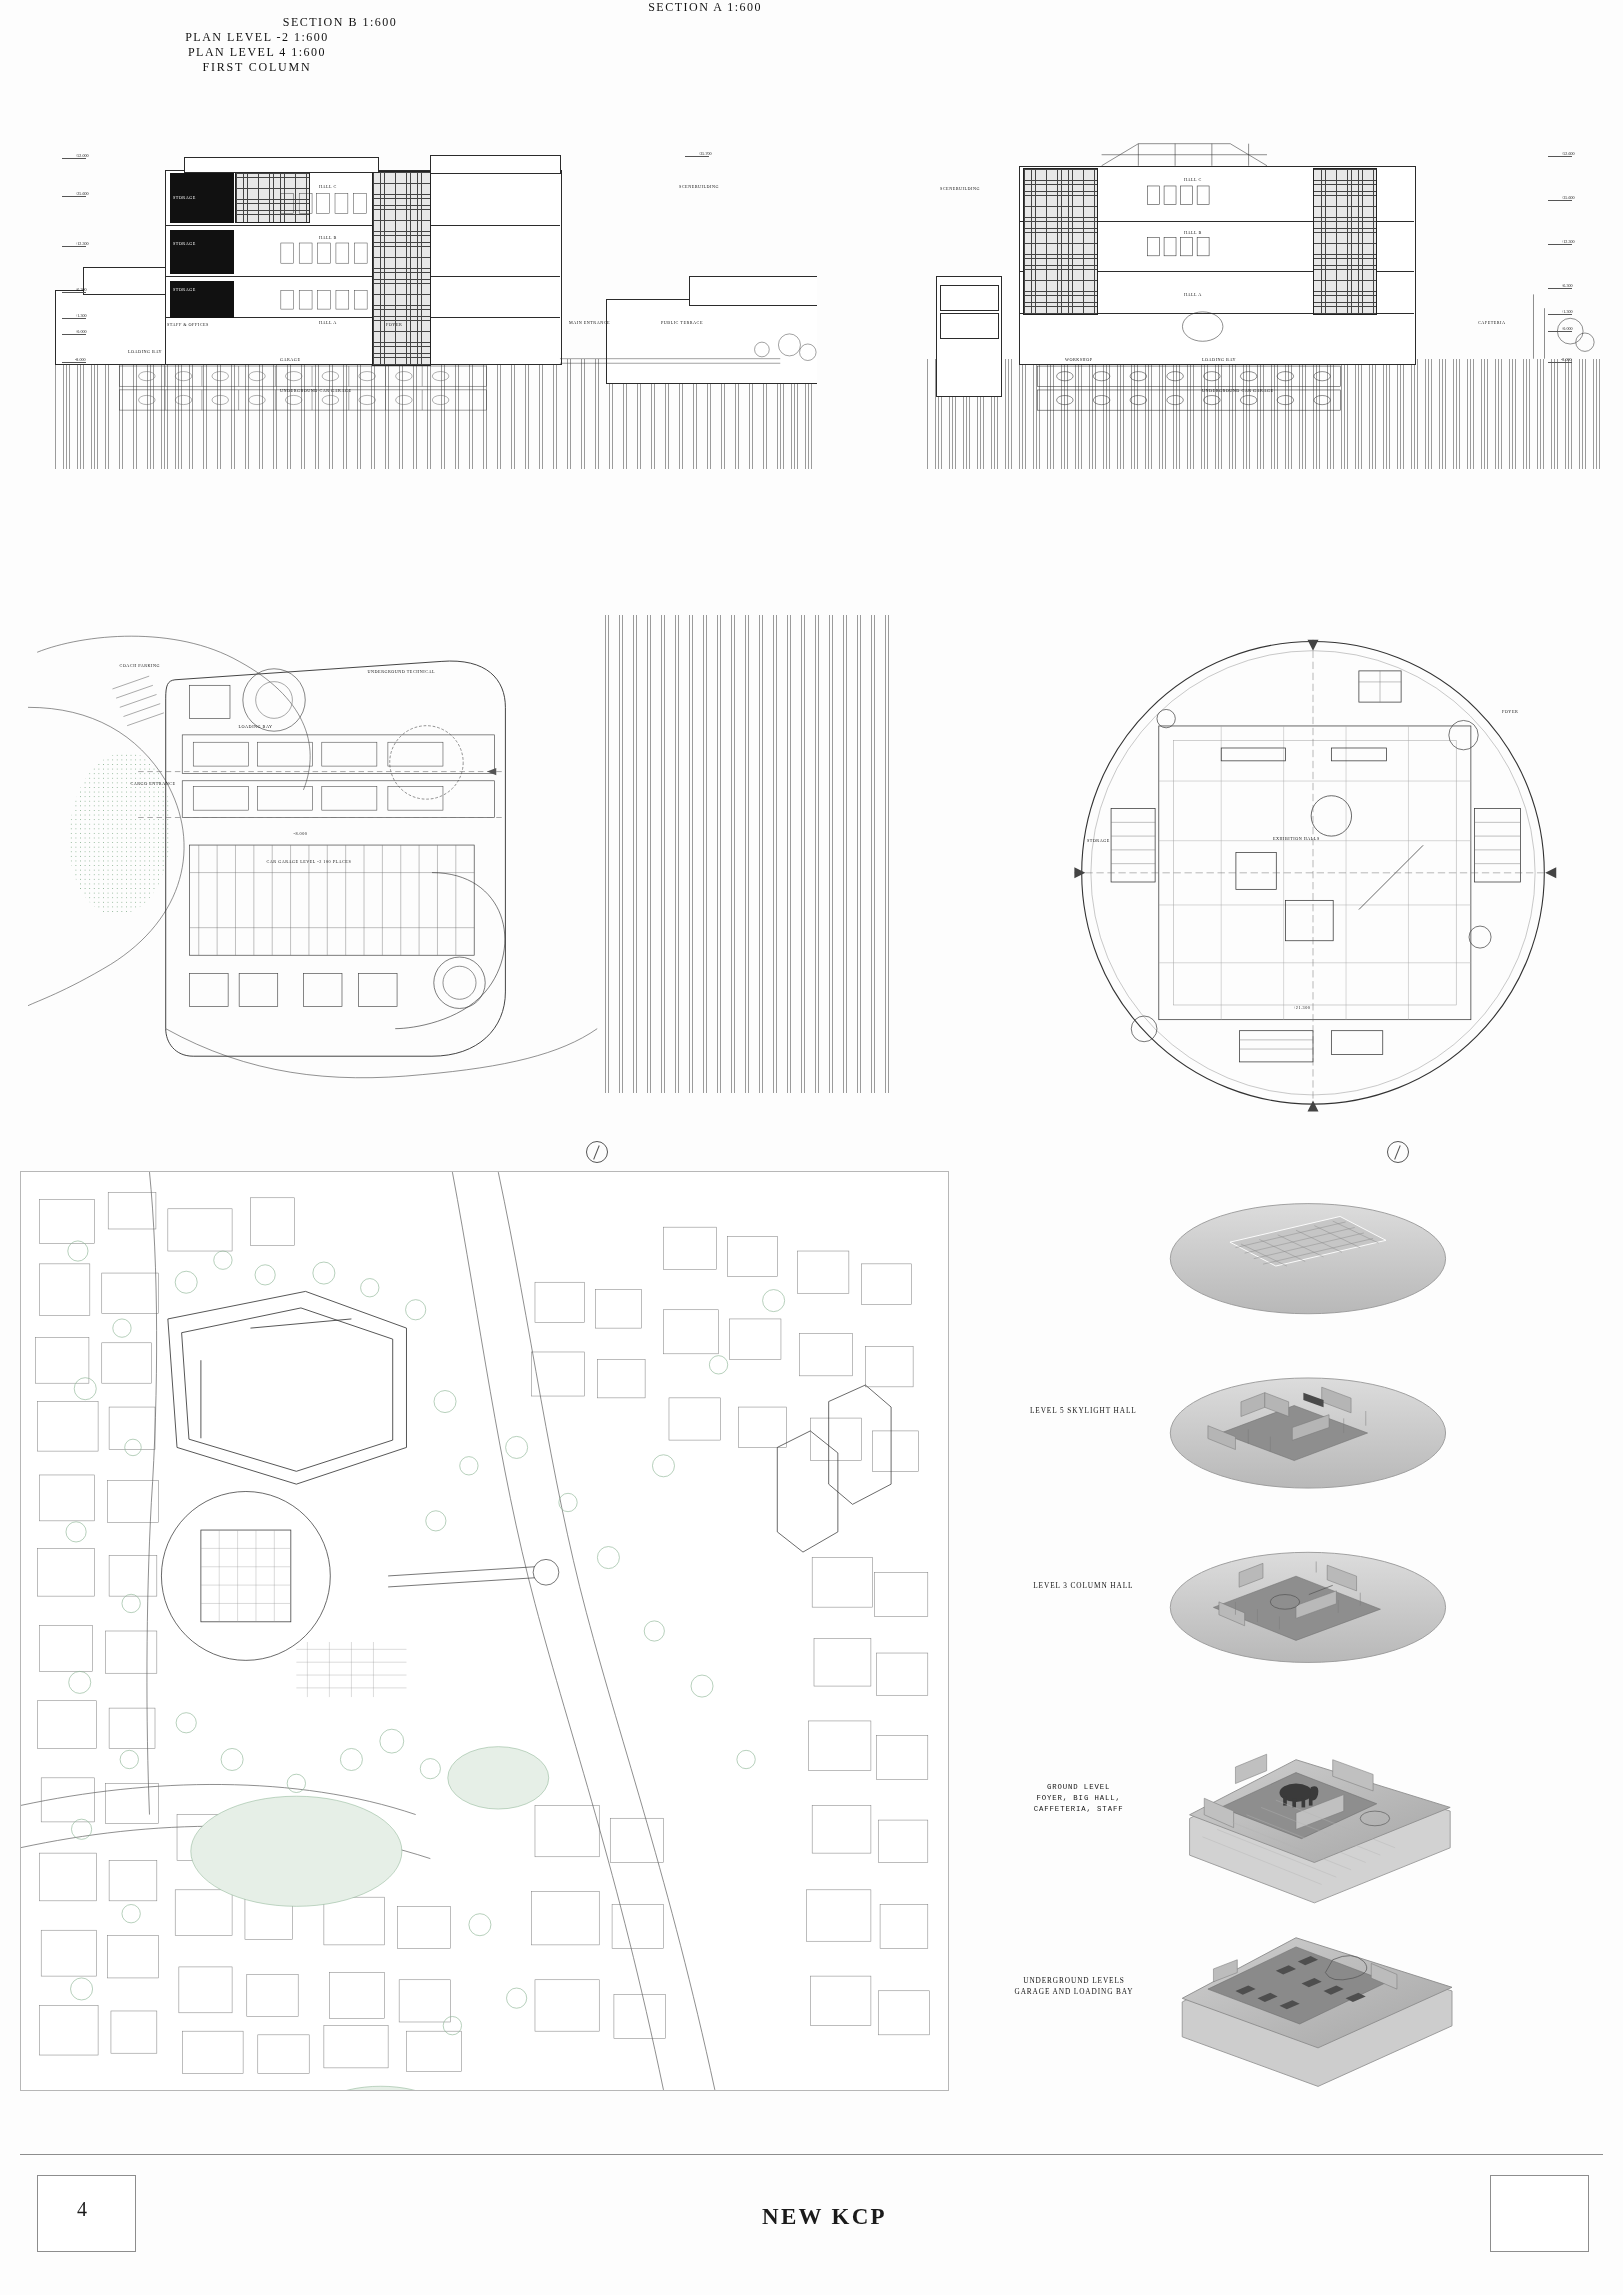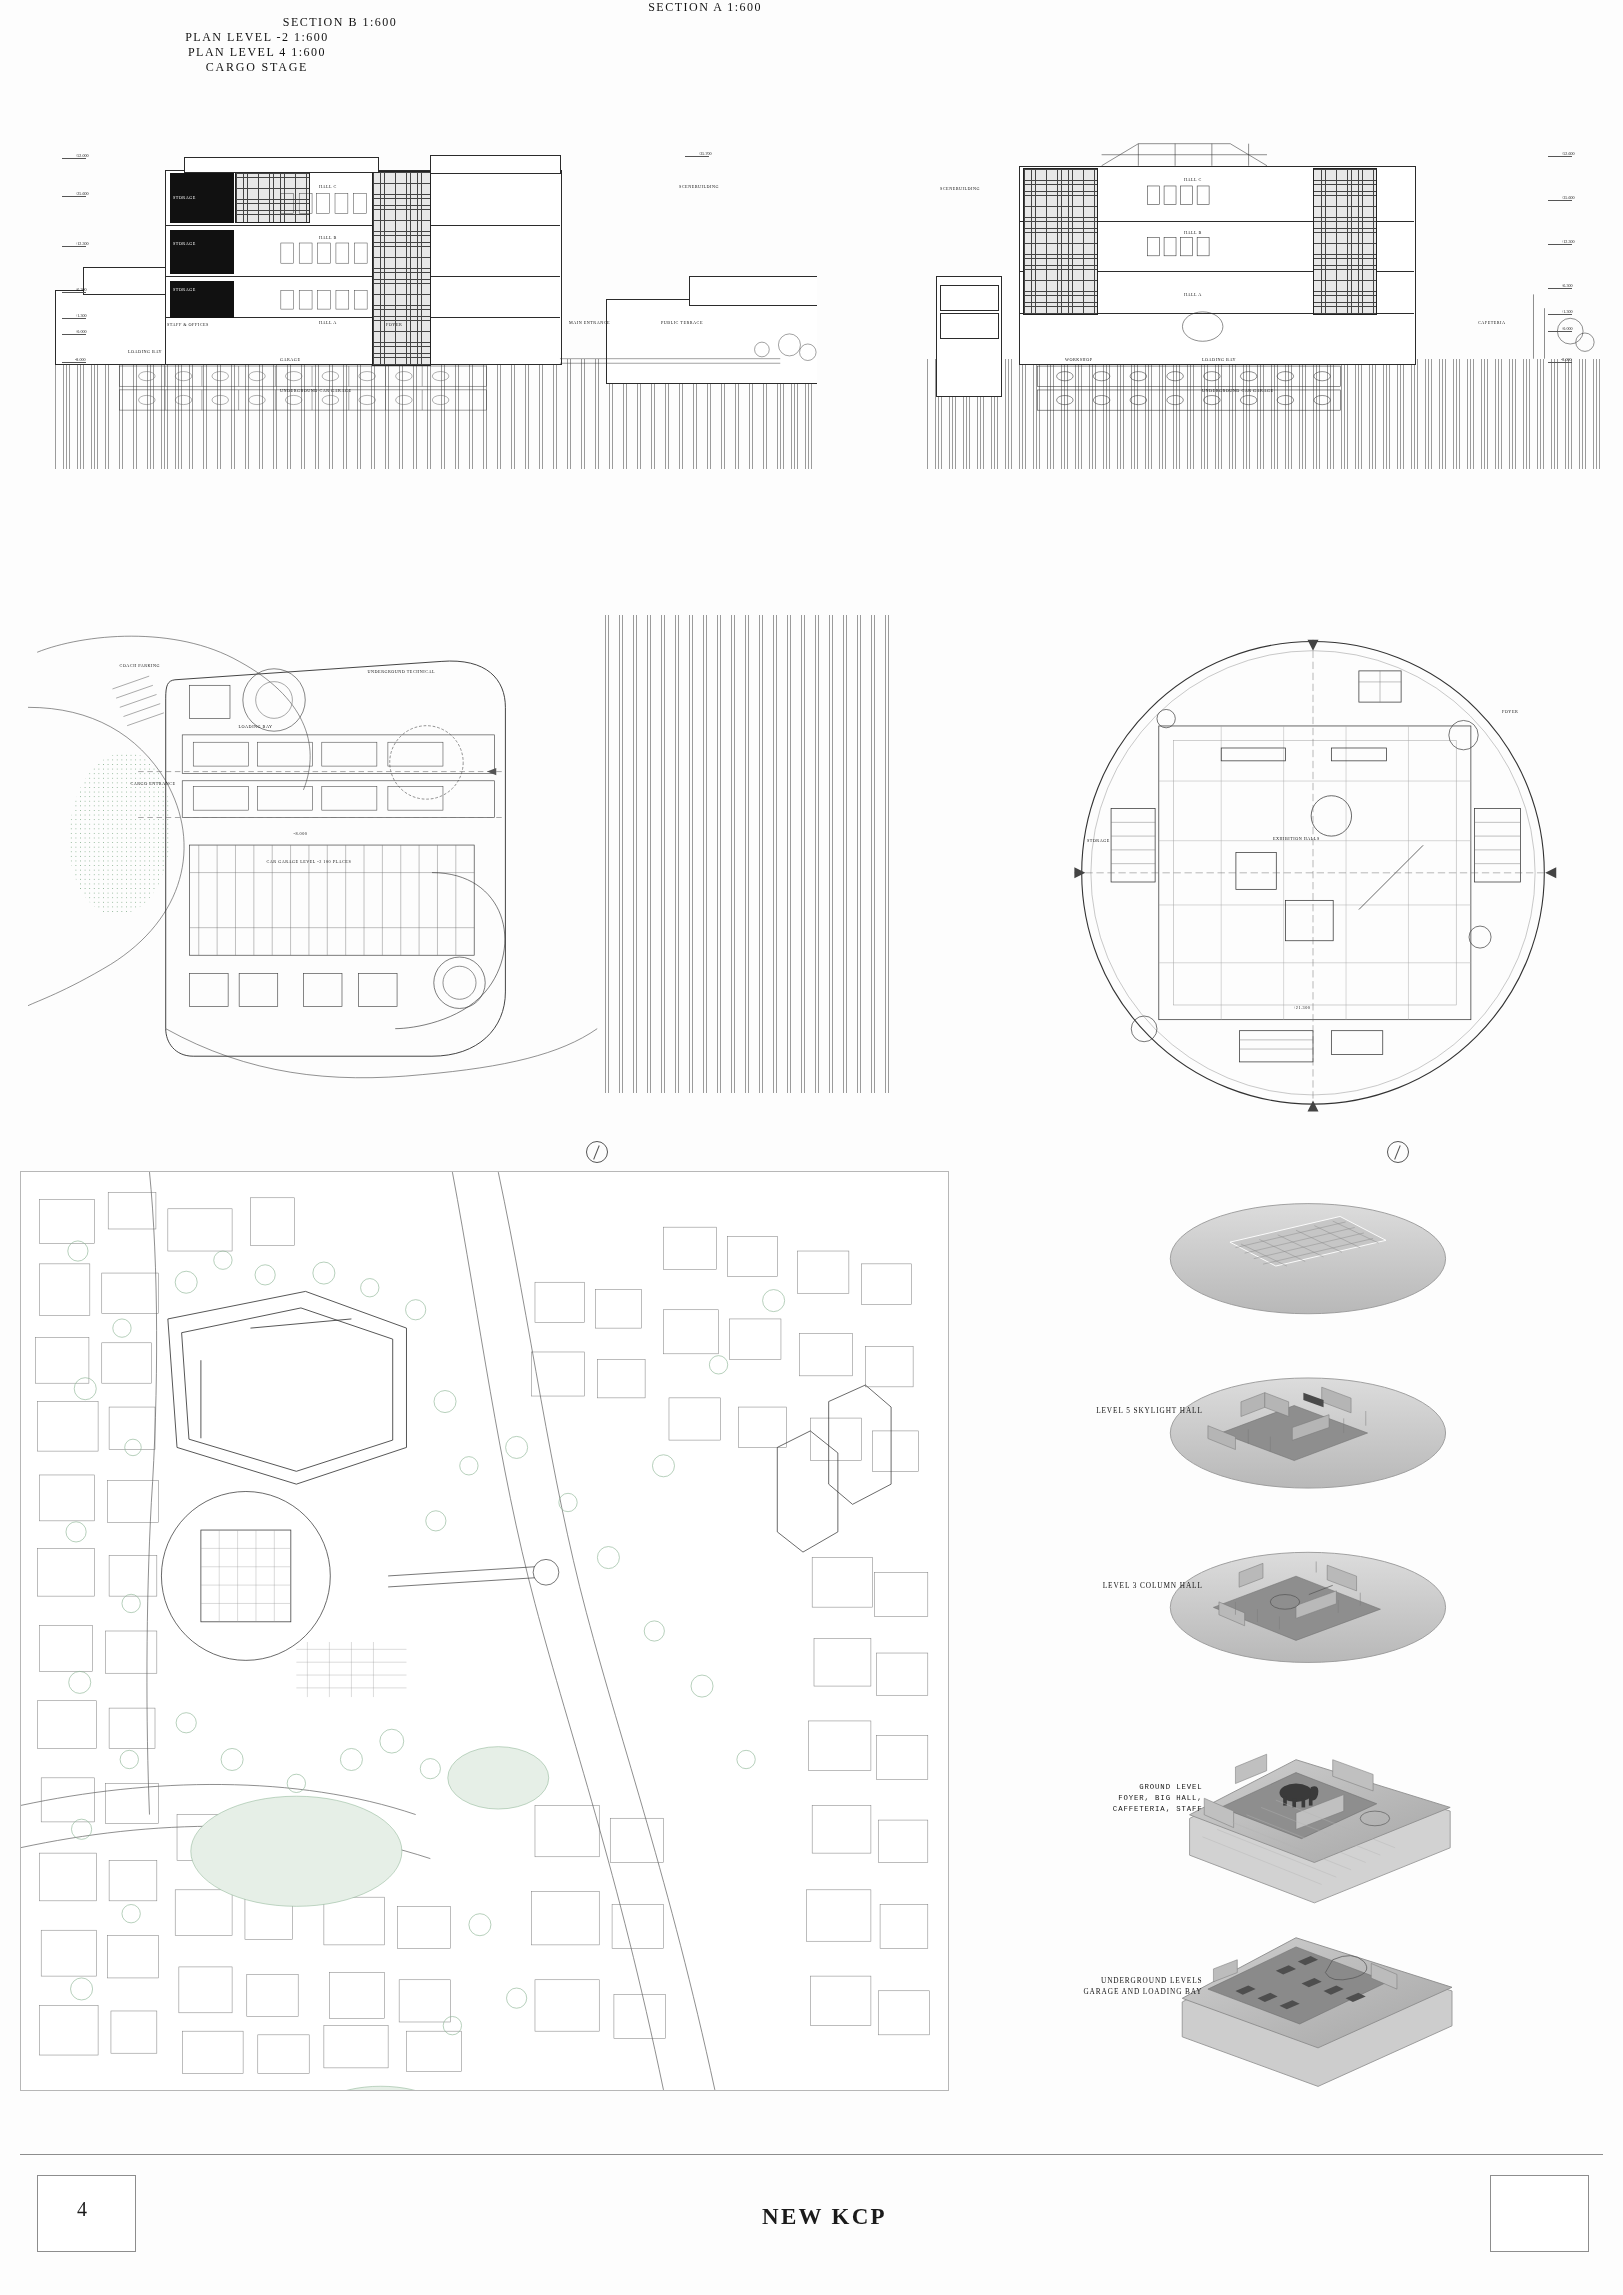--- a/index.html
+++ b/index.html
@@ -50,21 +50,21 @@
     background-image:radial-gradient(#7a7a7a 0.6px, transparent 0.6px);
     background-size:3.7px 3.7px;
   }
   .green{
     background-image:radial-gradient(#8fb596 0.7px, transparent 0.8px);
     background-size:4.6px 4.6px;
   }
 
   
   .axo{position:absolute;}
-  .axo-label{position:absolute;font-size:7.3px;letter-spacing:0.9px;text-align:right;line-height:11px;color:#111;}
+  .axo-label{position:absolute;font-size:7.3px;letter-spacing:0.9px;text-align:center;line-height:11px;color:#111;}
 
   
   .frame-line{position:absolute;background:#8d8d8d;}
   .foot-box{position:absolute;border:0.9px solid #8d8d8d;background:#fff;}
   .foot-num{position:absolute;font-size:20px;letter-spacing:0.9px;}
   .foot-title{position:absolute;font-size:23px;letter-spacing:2.3px;}
   .compass{
     position:absolute;width:20px;height:20px;border:0.9px solid #555;border-radius:50%;
   }
   .compass:before{
@@ -625,21 +625,21 @@
           <circle cx="470" cy="930" r="10"></circle>
       </g>
 
       <g fill="#e6efe7" stroke="#8fb596" stroke-width="0.6">
         <ellipse cx="300" cy="740" rx="115" ry="60"></ellipse>
         <ellipse cx="392" cy="1046" rx="90" ry="50"></ellipse>
         <ellipse cx="520" cy="660" rx="55" ry="34"></ellipse>
       </g>
     </svg>
   </div>
-  <div class="cap" style="left:184px;top:2108px;width:514px;letter-spacing:1.8px;">CARGO STAGE</div>
+  <div class="cap" style="left:184px;top:2108px;width:514px;letter-spacing:1.8px;">FIRST COLUMN</div>
 
   <div class="axo" style="left:973px;top:1185px;width:624px;height:909px;">
     <svg width="624" height="909" style="position:absolute;left:0;top:0;" viewBox="0 0 680 990">
 
       <defs>
         <linearGradient id="g1" x1="0" y1="0" x2="0" y2="1">
           <stop offset="0%" stop-color="#dcdcdc"></stop>
             <stop offset="100%" stop-color="#b8b8b8"></stop>
         </linearGradient>
         <linearGradient id="g2" x1="0" y1="0" x2="1" y2="1">

